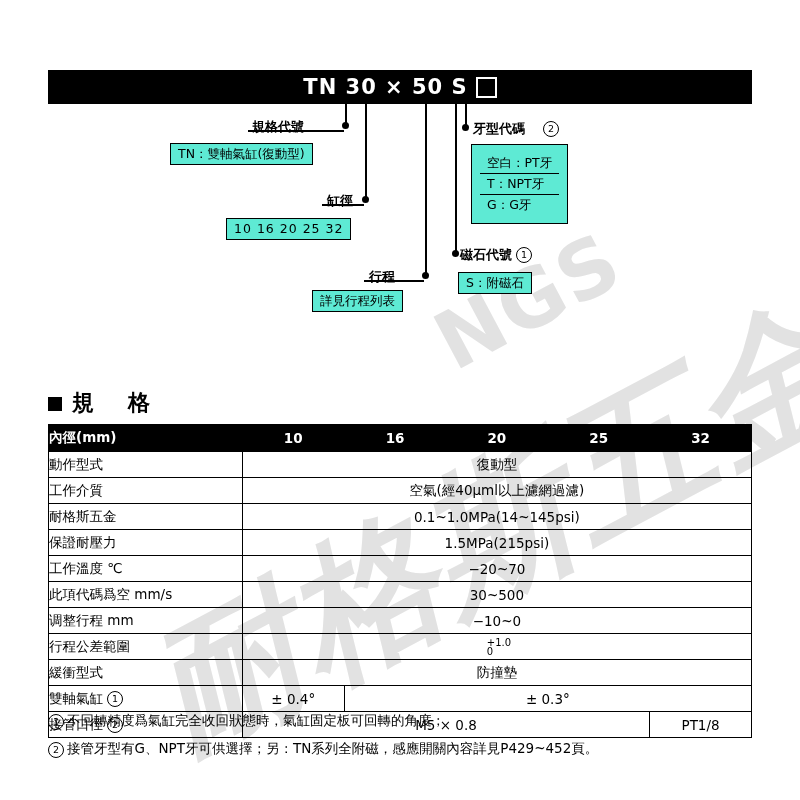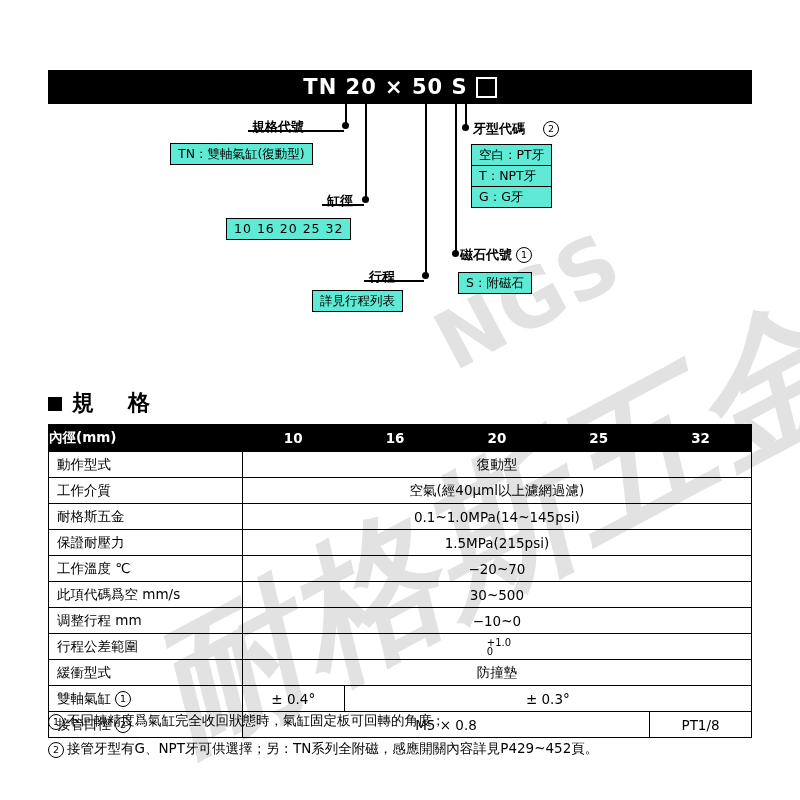--- a/index.html
+++ b/index.html
@@ -167,21 +167,20 @@
     background: #000;
     color: #fff;
     font-weight: bold;
     height: 26px;
   }
   table.spec tr.hdr th.first {
     text-align: left;
   }
   table.spec td.rowlbl {
     text-align: left;
-    padding-left: 8px;
     white-space: nowrap;
   }
   .frac {
     display: inline-block;
     text-align: left;
     line-height: 9px;
     font-size: 10px;
     vertical-align: middle;
     position: relative;
     left: 2px;
@@ -211,21 +210,21 @@
 
 <div class="watermark">
   <div class="wm-text wm-1">耐格斯五金</div>
   <div class="wm-text wm-2">NGS</div>
 </div>
 
 <div class="page">
 
   <div class="code-bar">
     <div class="code-text">
-      <span>TN 20 × 50 S</span>
+      <span>TN 30 × 50 S</span>
       <span class="code-box"></span>
     </div>
   </div>
 
   <div class="dot" style="left:342px; top:122px;"></div>
   <div class="ln" style="left:345px; top:104px; width:1.5px; height:20px;"></div>
 
   <div class="dot" style="left:362px; top:196px;"></div>
   <div class="ln" style="left:365px; top:104px; width:1.5px; height:94px;"></div>
 
@@ -265,21 +264,21 @@
   <div class="lbl" style="left:460px; top:246px;">
     <span>磁石代號</span><span class="circ">1</span>
   </div>
   <div class="boxed" style="left:458px; top:272px;">
     <span>S：附磁石</span>
   </div>
 
   <div class="lbl" style="left:473px; top:120px;">
     <span>牙型代碼</span><span class="circ" style="margin-left:18px;">2</span>
   </div>
-  <div class="boxed" style="left:471px; top:144px; padding:0;">
+  <div class="boxed" style="left:471px; top:144px; padding:8px;">
     <div style="border-bottom:1px solid #000; padding:2px 7px;">空白：PT牙</div>
     <div style="border-bottom:1px solid #000; padding:2px 7px;">T：NPT牙</div>
     <div style="padding:2px 7px;">G：G牙</div>
   </div>
 
 
   <div class="spec-head">
     <span class="sq"></span>
     <span class="t">規　格</span>
   </div>

